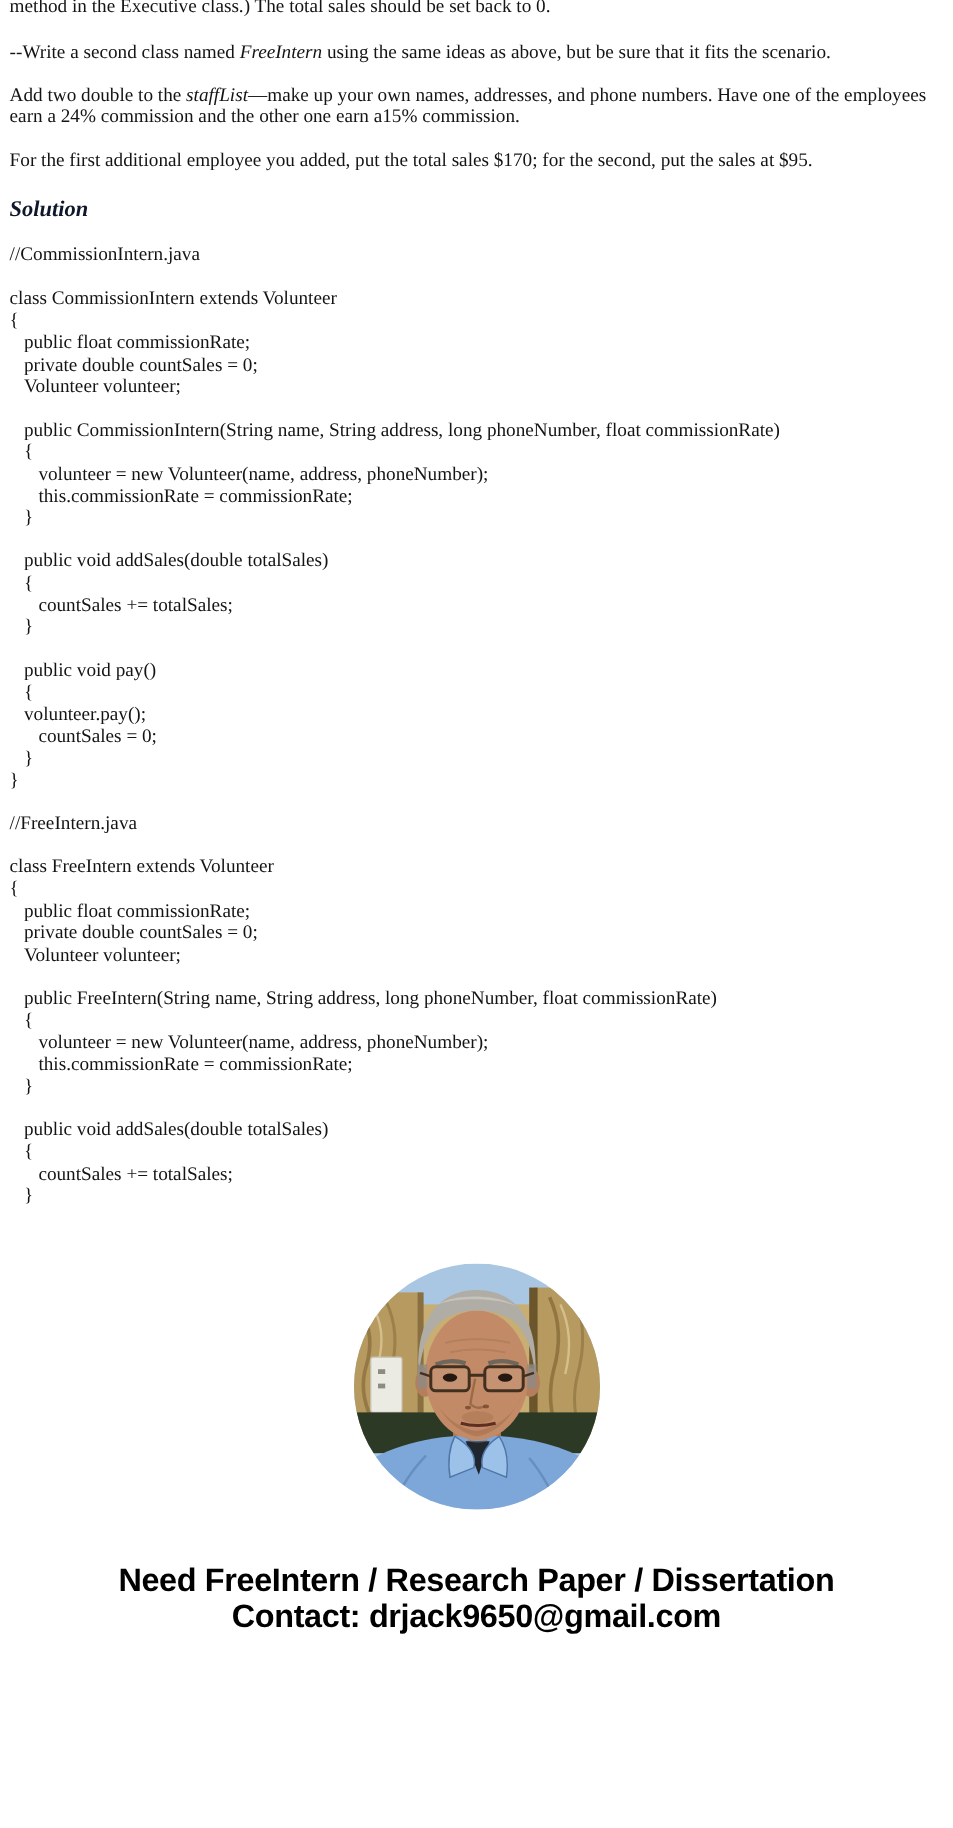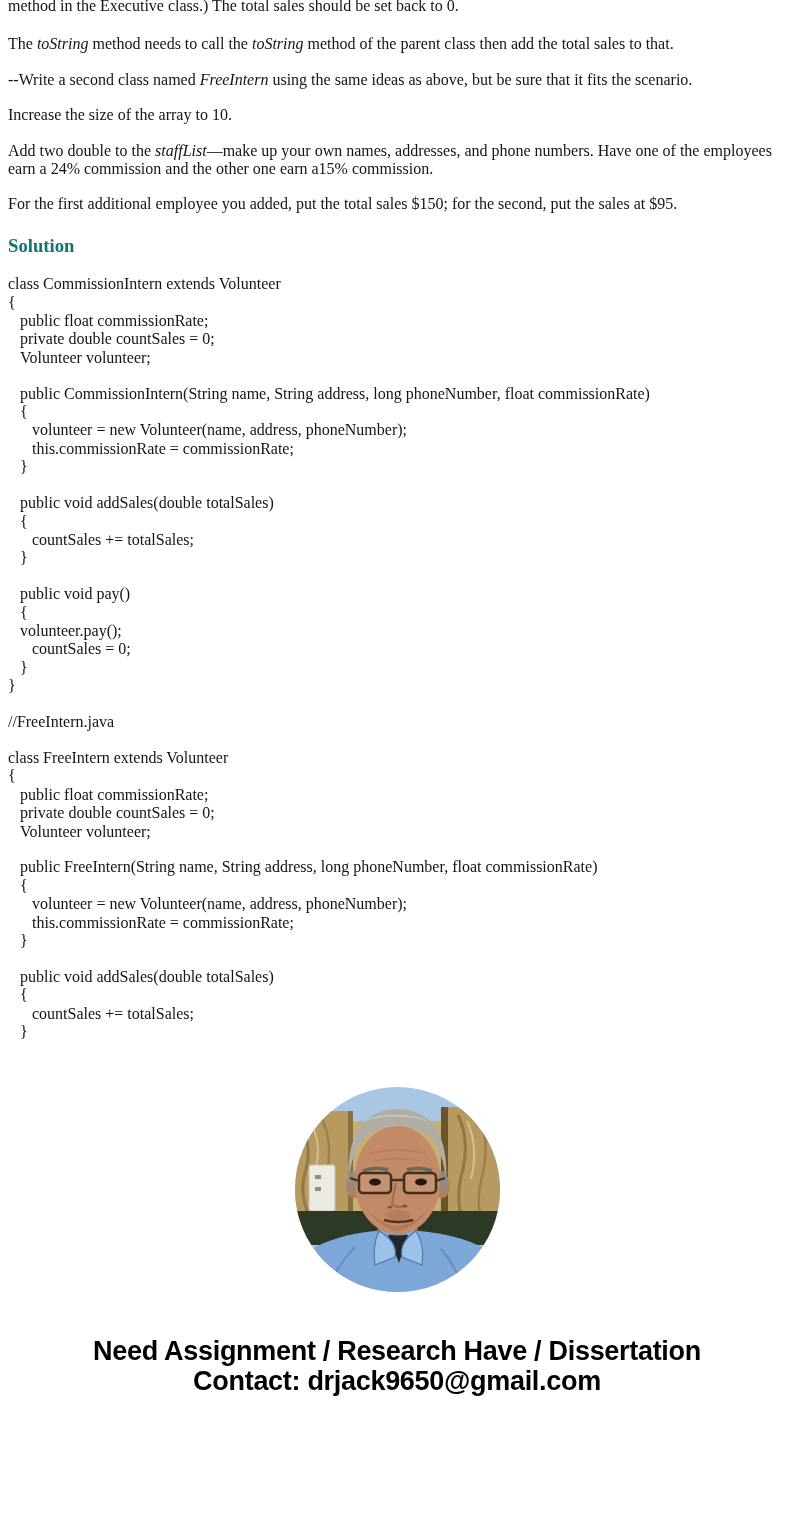--- a/index.html
+++ b/index.html
@@ -27,21 +27,22 @@
   p.body-par.first {
     margin-top: 0;
     position: relative;
     top: -3px;
   }
   .it { font-style: italic; }
   h3.solution {
     font-size: 18.7px;
     font-weight: bold;
     margin: 21px 0 19px 0;
-    color: #0f766e;
+    color: #0f172a;
+    font-style: italic;
   }
   p.code {
     margin: 17.5px 0;
     white-space: pre-wrap;
   }
   .photo-wrap {
     width: 205px;
     height: 205px;
     margin: 46px auto 0 auto;
   }
@@ -56,28 +57,27 @@
     color: #000000;
     letter-spacing: -0.3px;
   }
 </style>
 </head>
 <body>
 
 <div class="page">
 
   <p class="body-par first"><span>method in the Executive class.) The total sales should be set back to 0.</span></p>
-  <p class="body-par"><span>The </span><span class="it">toString</span><span> method needs to call the </span><span class="it">toString</span><span> method of the parent class then add the total sales to that.</span></p>
   <p class="body-par"><span>--Write a second class named </span><span class="it">FreeIntern</span><span> using the same ideas as above, but be sure that it fits the scenario.</span></p>
-  <p class="body-par"><span>Increase the size of the array to 10.</span></p>
   <p class="body-par"><span>Add two double to the </span><span class="it">staffList</span><span>—make up your own names, addresses, and phone numbers. Have one of the employees earn a 24% commission and the other one earn a15% commission.</span></p>
-  <p class="body-par"><span>For the first additional employee you added, put the total sales $150; for the second, put the sales at $95.</span></p>
+  <p class="body-par"><span>For the first additional employee you added, put the total sales $170; for the second, put the sales at $95.</span></p>
 
   <h3 class="solution">Solution</h3>
 
+  <p class="code">//CommissionIntern.java</p>
   <p class="code">class CommissionIntern extends Volunteer
 {
    public float commissionRate;
    private double countSales = 0;
    Volunteer volunteer;</p>
   <p class="code">   public CommissionIntern(String name, String address, long phoneNumber, float commissionRate)
    {
       volunteer = new Volunteer(name, address, phoneNumber);
       this.commissionRate = commissionRate;
    }</p>
@@ -184,17 +184,17 @@
         <ellipse cx="103" cy="128" rx="13" ry="5" fill="#a5714c" opacity="0.45"></ellipse>
 
         <path d="M89,133 Q103,137 118,133" stroke="#5d2f22" stroke-width="2.5" fill="none"></path>
         <path d="M93,139 Q103,142 113,138" stroke="#b3755a" stroke-width="2" fill="none" opacity="0.8"></path>
         <path d="M95,147 Q103,150 111,147" stroke="#9c6a48" stroke-width="1.5" fill="none" opacity="0.5"></path>
       </g>
     </svg>
   </div>
 
   <div class="footer-heading">
-    <div>Need Assignment / Research Have / Dissertation</div>
+    <div>Need FreeIntern / Research Paper / Dissertation</div>
     <div>Contact: drjack9650@gmail.com</div>
   </div>
 
 </div>
 
 </body></html>

